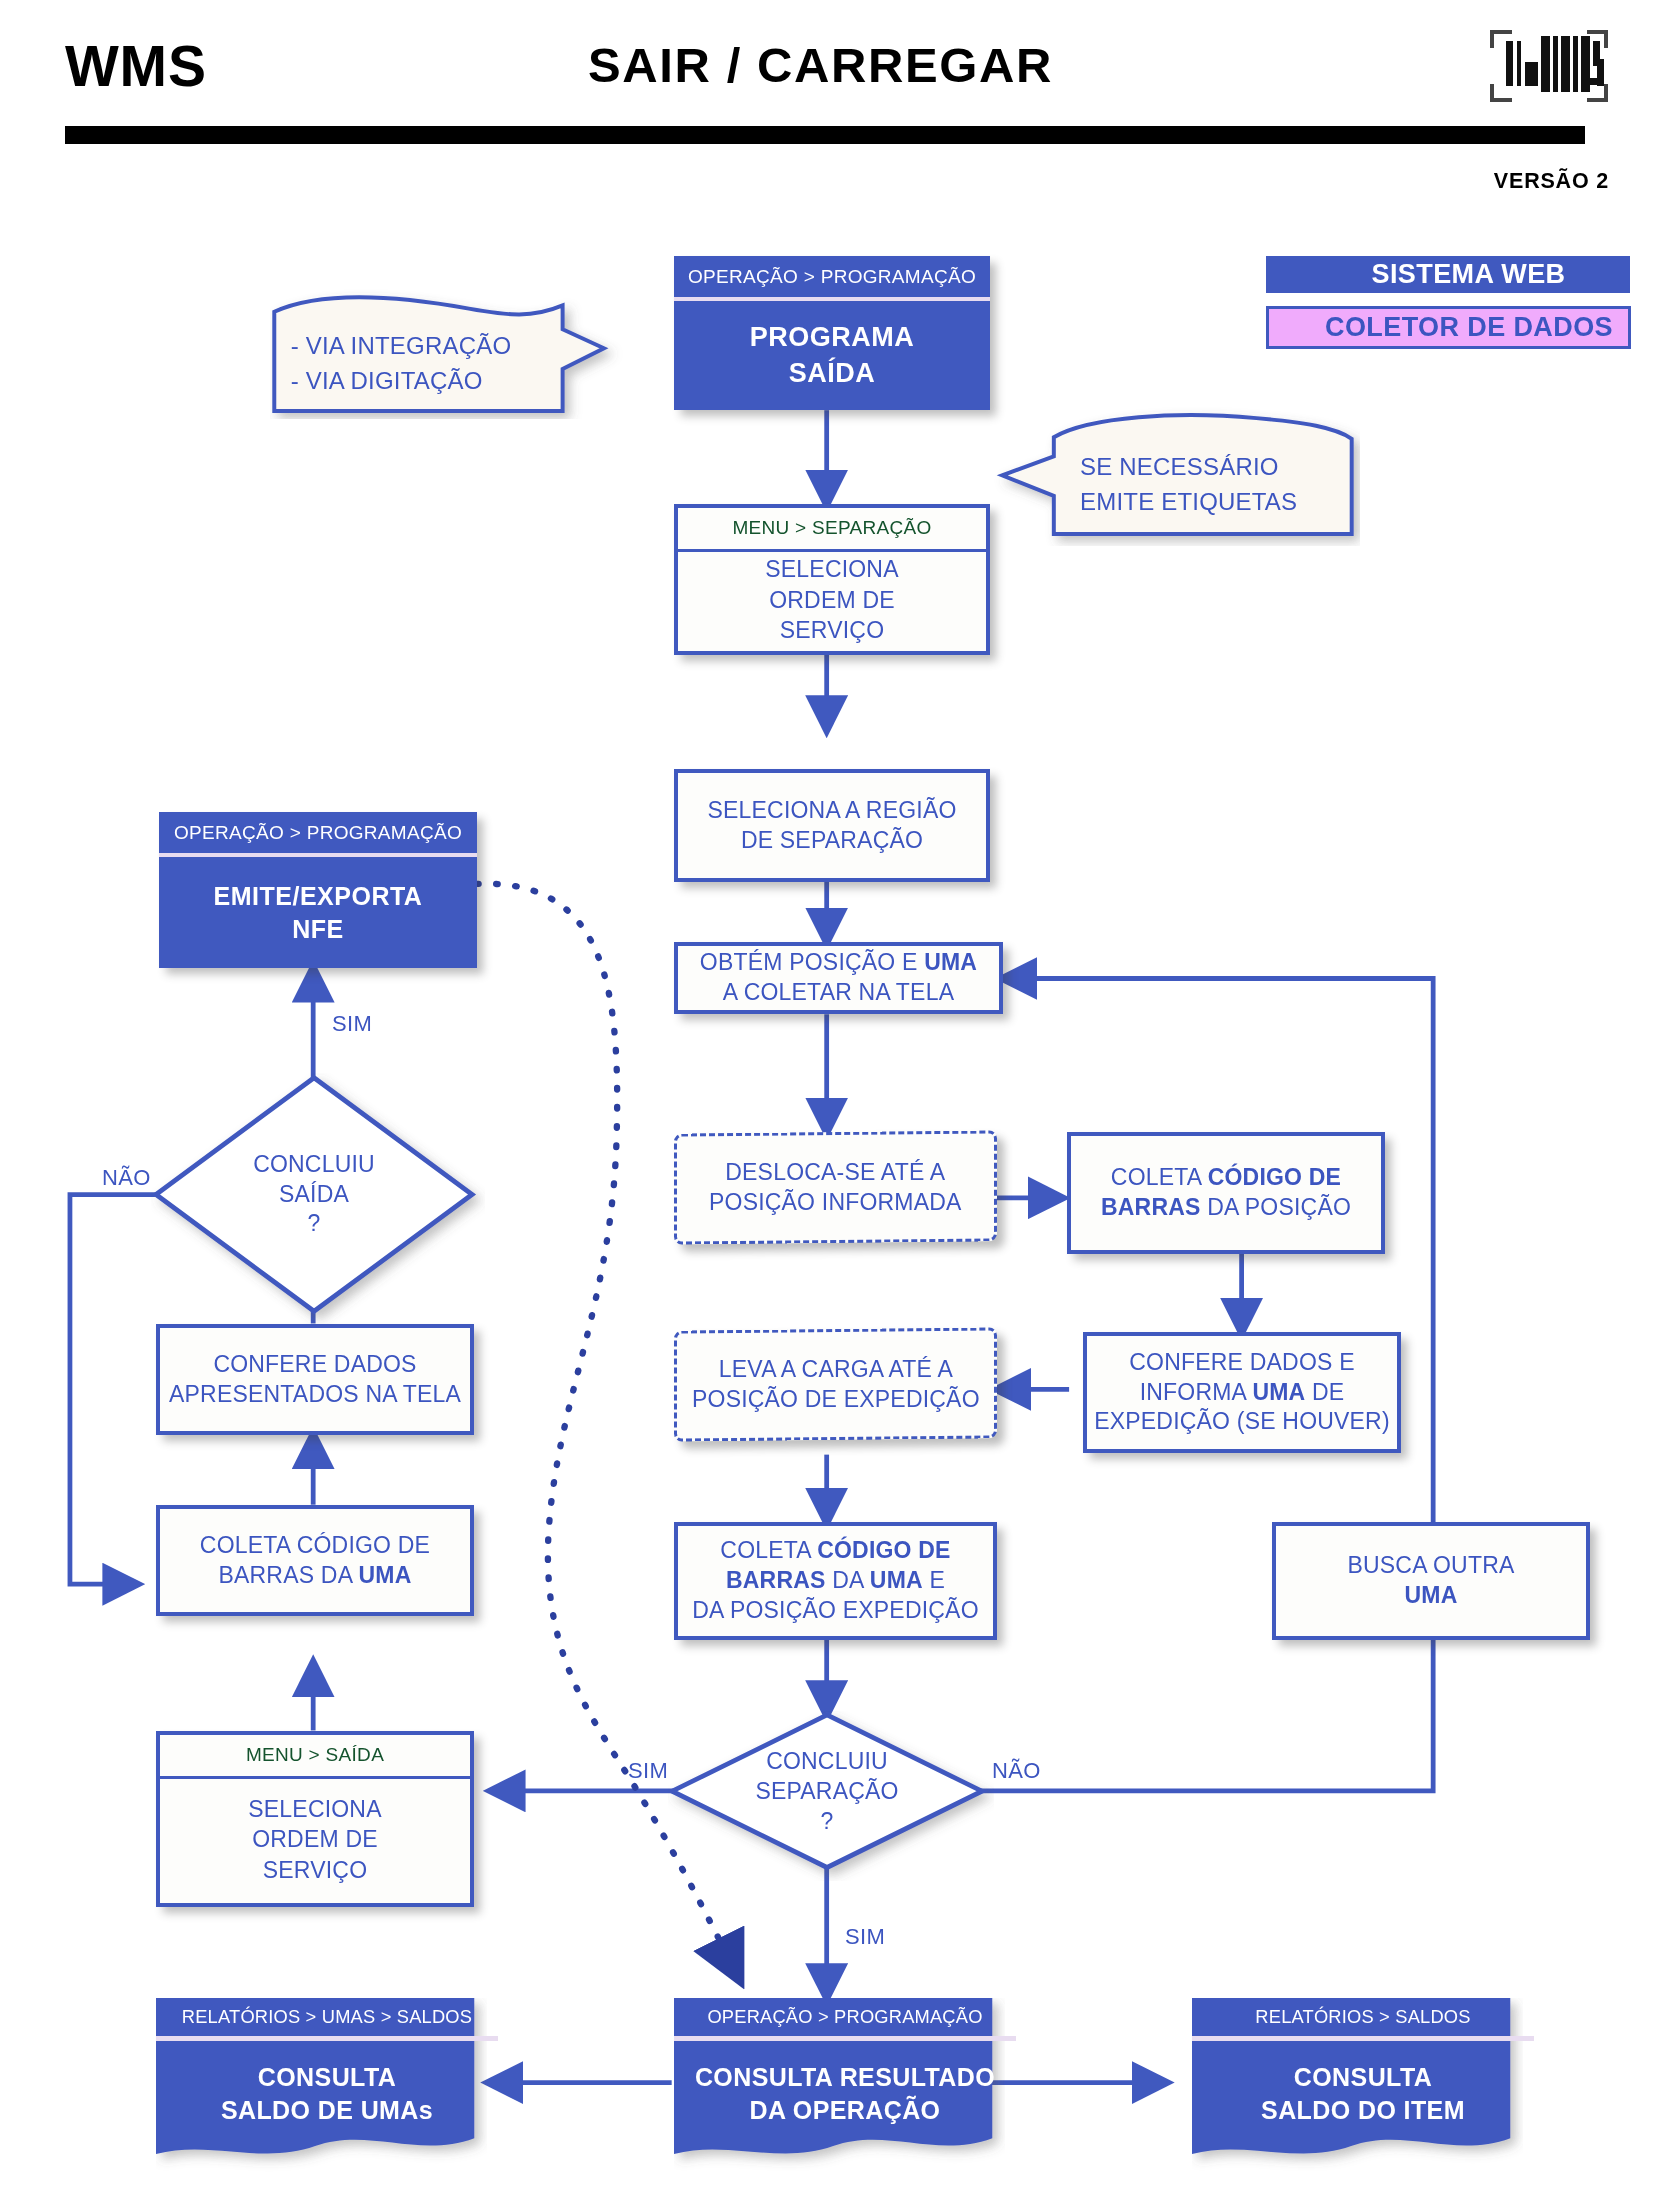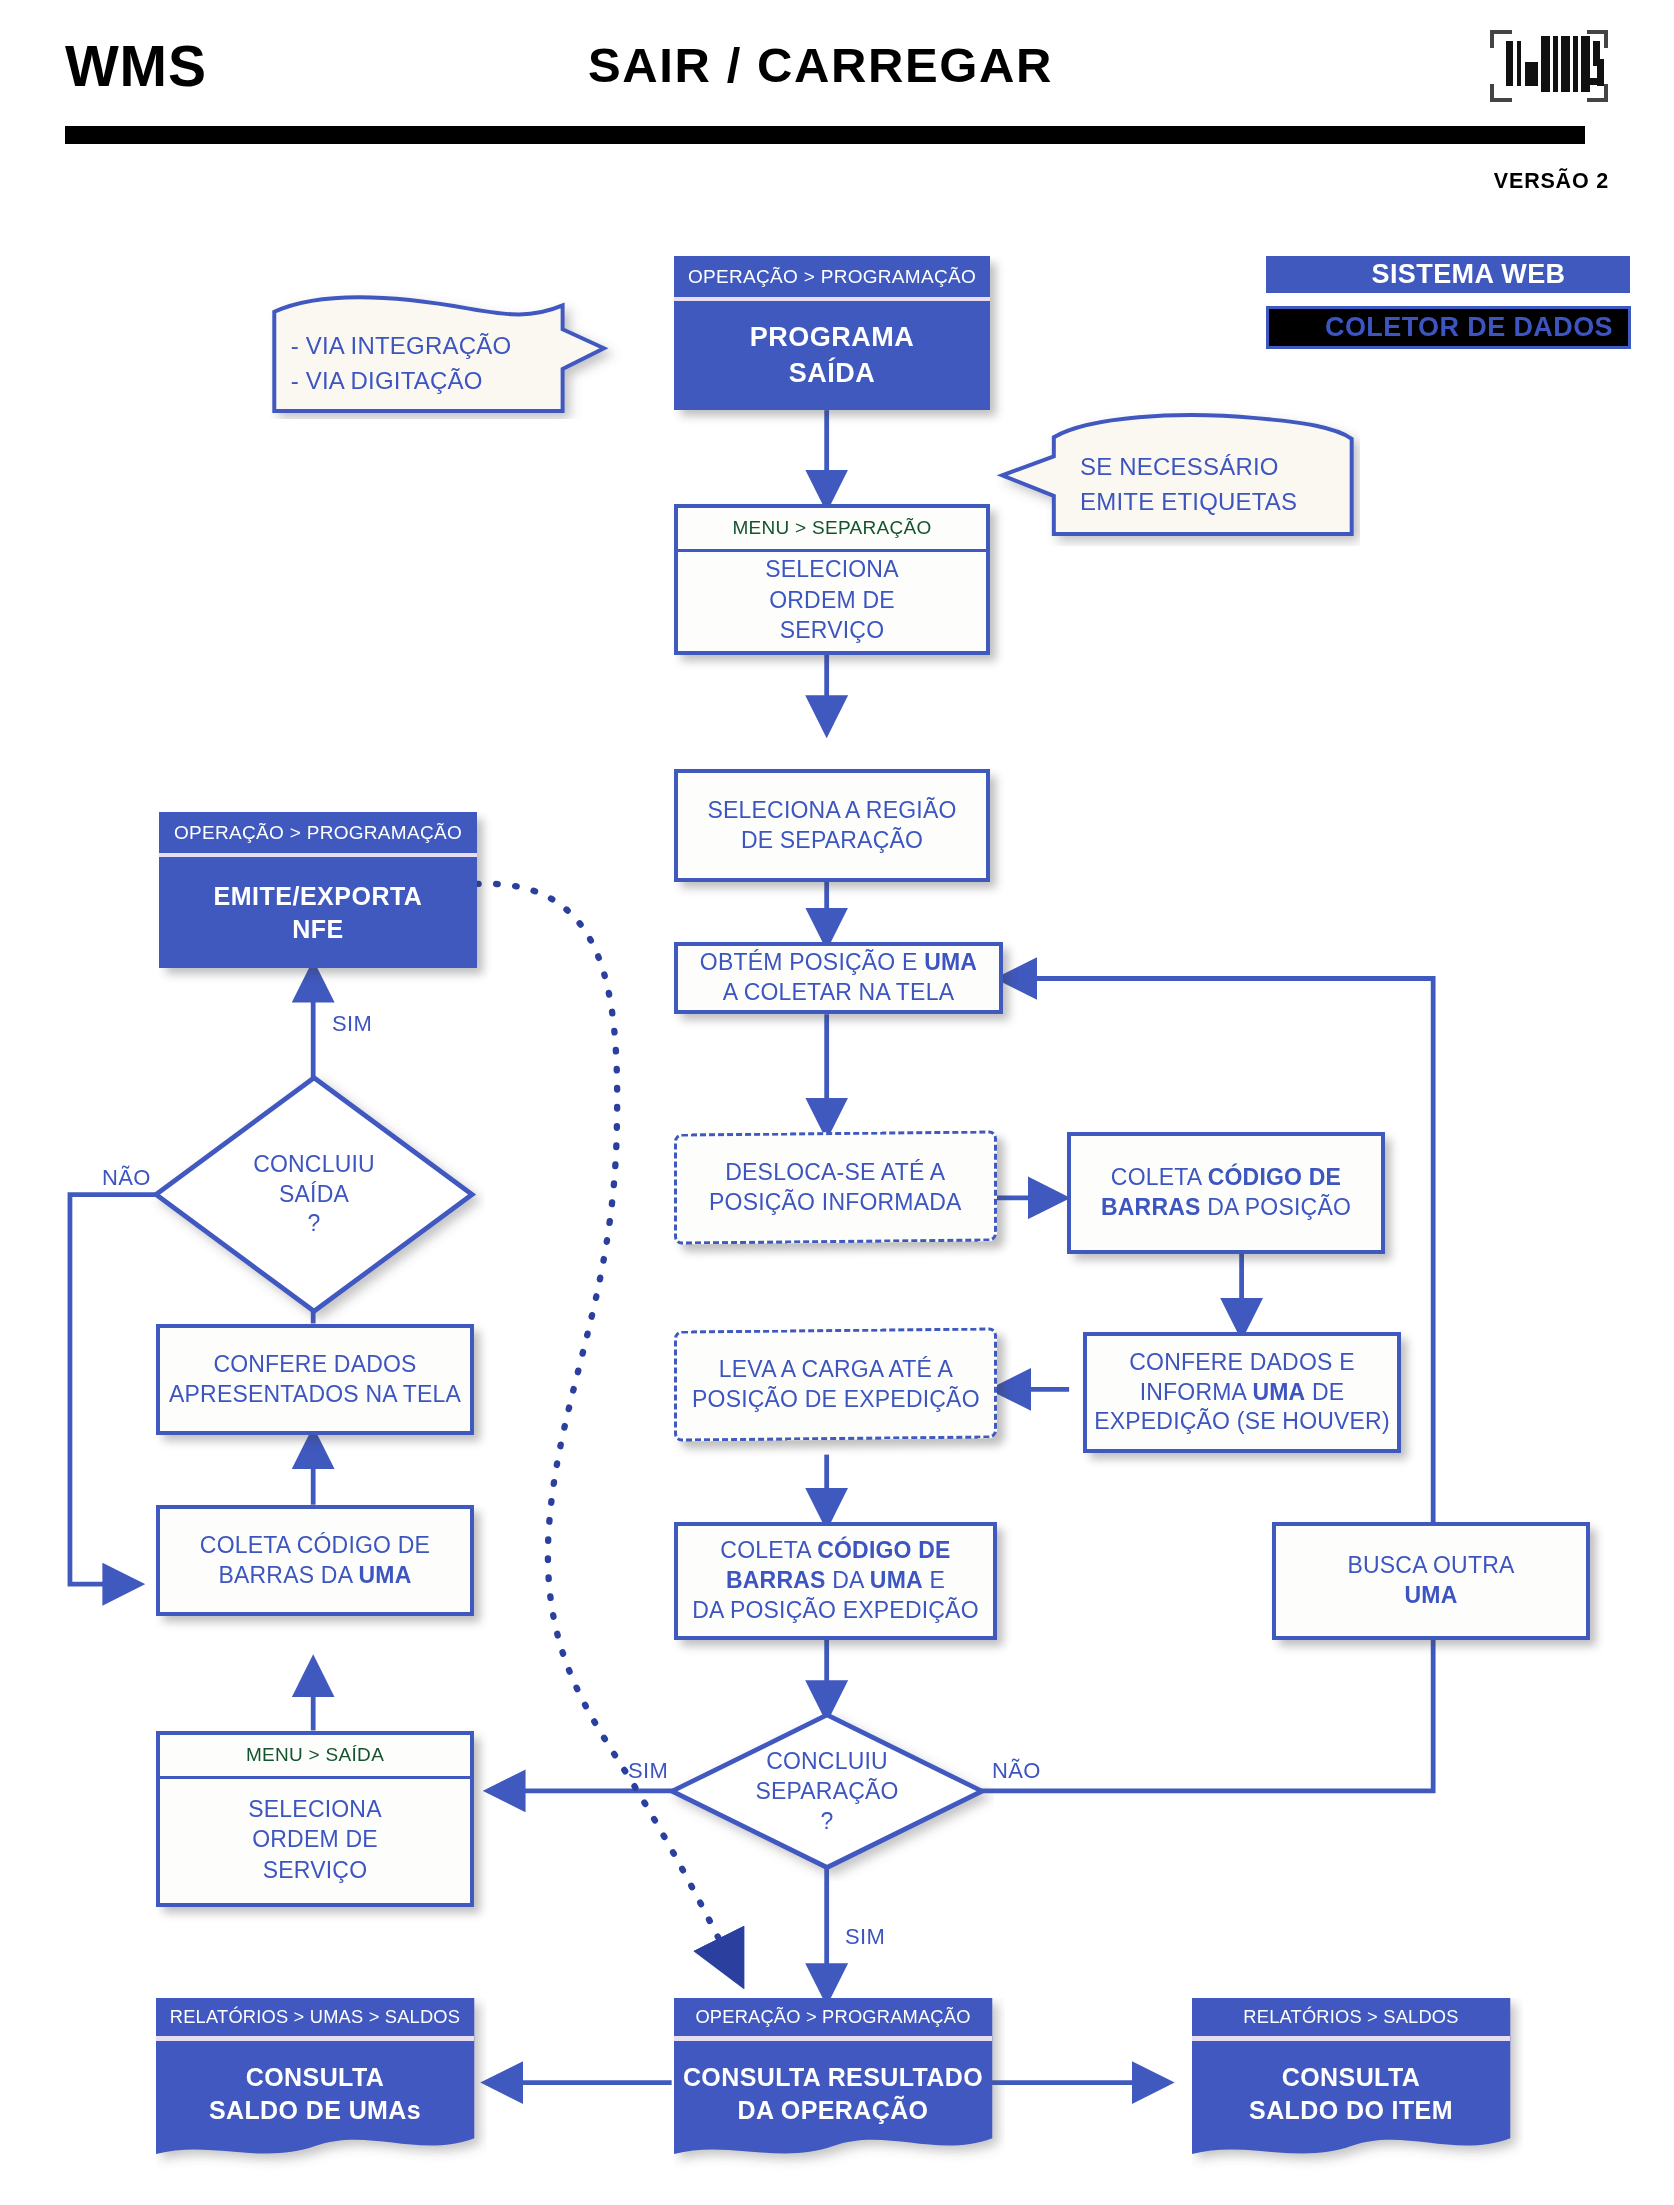--- a/index.html
+++ b/index.html
@@ -24,21 +24,21 @@
   #logo{position:absolute;left:1490px;top:30px;width:118px;height:72px;}
   .lg-bar{position:absolute;background:#111;top:11px;}
   .lg-brk{position:absolute;border-color:#444;border-style:solid;width:17.5px;height:14.3px;}
 
   
   .legend-box{
     position:absolute;display:flex;align-items:center;justify-content:center;
     font-size:27px;font-weight:bold;letter-spacing:0.4px;padding-left:41px;
   }
   #legend-web{left:1266px;top:256px;width:323px;height:37px;background:#4059bf;color:#fff;}
-  #legend-col{left:1266px;top:306px;width:318px;height:37px;background:#000000;color:#3c55c0;border:3.2px solid #4059bf;}
+  #legend-col{left:1266px;top:306px;width:318px;height:37px;background:#f0abfc;color:#3c55c0;border:3.2px solid #4059bf;}
 
   
   .node{position:absolute;box-sizing:border-box;}
   .shadow{box-shadow:7.2px 7.2px 8.7px rgba(60,60,60,.33);}
 
   
   .proc{
     background:#fdfdfb;border:4px solid #4059bf;
     display:flex;align-items:center;justify-content:center;text-align:center;
     color:#3c55c0;font-size:23px;line-height:1.30;font-weight:500;letter-spacing:0.2px;
@@ -95,21 +95,21 @@
   
   .diamond{position:absolute;}
   .diamond .dtext{
     position:absolute;left:0;right:0;top:0;bottom:0;
     display:flex;flex-direction:column;align-items:center;justify-content:center;
     color:#3c55c0;font-size:23px;line-height:1.30;text-align:center;letter-spacing:0.2px;
     pointer-events:none;
   }
 
   
-  .docnode{position:absolute;}
+  .docnode{position:absolute;padding-left:24px;}
   .docnode .dochdr{
     position:absolute;left:0;right:0;top:0;height:38px;z-index:3;
     display:flex;align-items:center;justify-content:center;
     color:#fff;font-size:18.3px;letter-spacing:0.2px;font-weight:500;
   }
   .docnode .docsep{position:absolute;left:0;right:0;top:38px;height:4.8px;background:#e8dcf0;z-index:3;}
   .docnode .docbody{
     position:absolute;left:0;right:0;top:43px;height:105px;z-index:3;
     display:flex;align-items:center;justify-content:center;text-align:center;
     color:#fff;font-size:25px;font-weight:bold;line-height:1.32;letter-spacing:0.4px;

